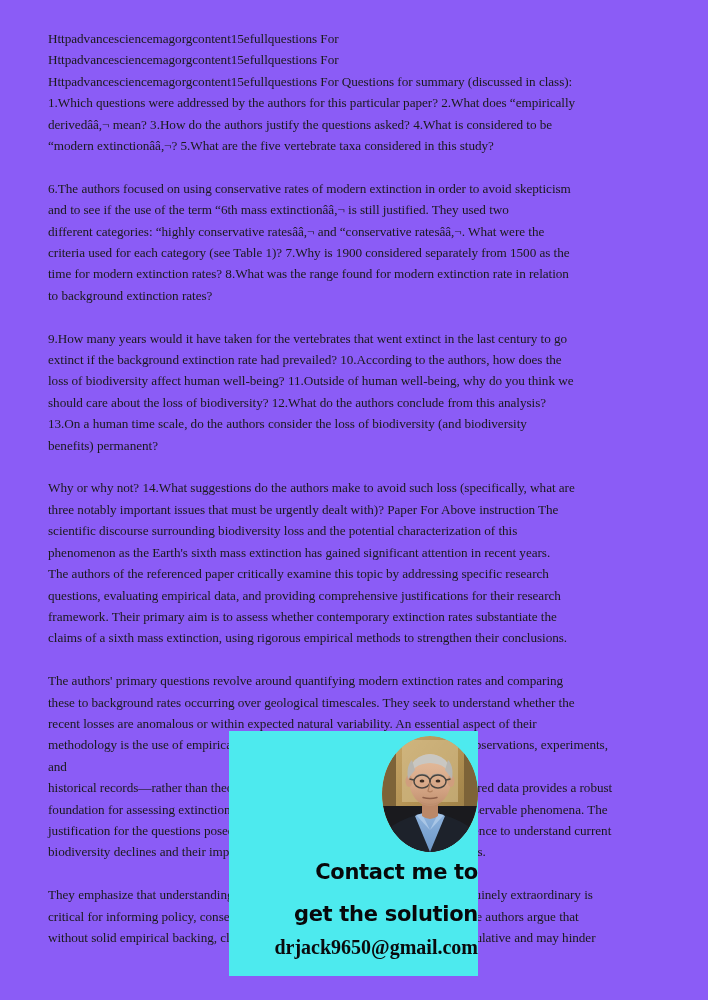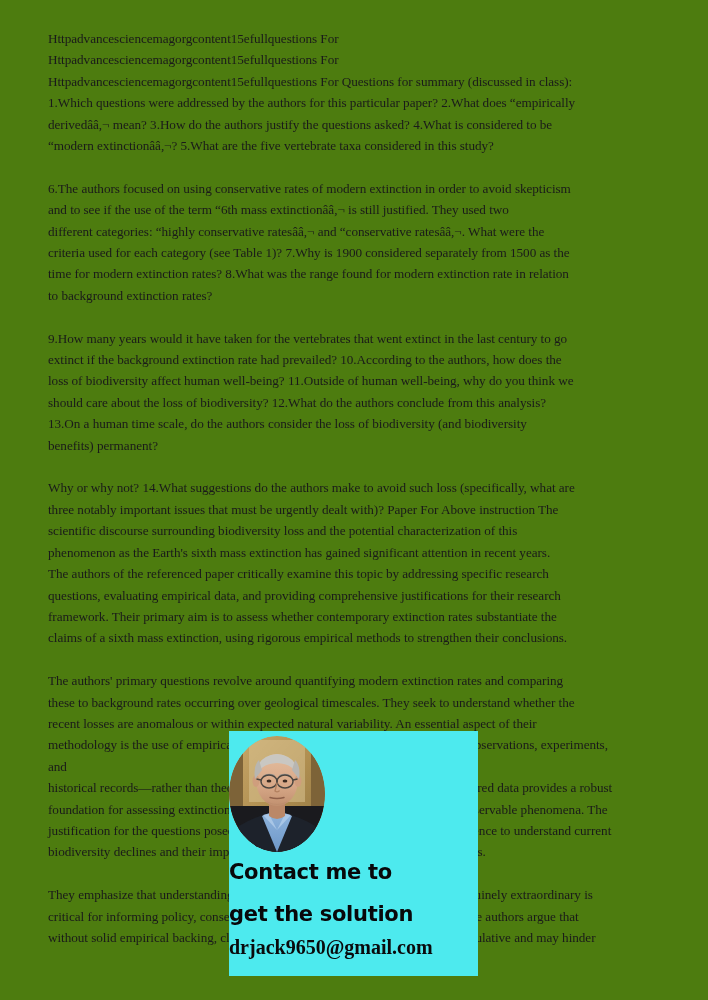--- a/index.html
+++ b/index.html
@@ -13,21 +13,21 @@
     position: relative;
     overflow: hidden;
     font-family: "Liberation Serif", "DejaVu Serif", serif;
   }
 
   #page {
     position: absolute;
     left: 0; top: 0;
     width: 708px;
     height: 1000px;
-    background: #4d7c0f;
+    background: #8b5cf6;
   }
 
   #doc-body {
     position: absolute;
     left: 48px;
     top: 28px;
     width: 578px;
   }
 
   .para {
@@ -46,21 +46,21 @@
   #contact-overlay {
     position: absolute;
     left: 229px;
     top: 731px;
     width: 249px;
     height: 245px;
     background: #4deaee;
     box-sizing: border-box;
     display: flex;
     flex-direction: column;
-    align-items: flex-start;
+    align-items: flex-end;
     justify-content: flex-start;
     z-index: 10;
   }
 
   #contact-photo {
     margin-top: 5px;
     width: 96px;
     height: 116px;
     border-radius: 50% / 50%;
     overflow: hidden;

